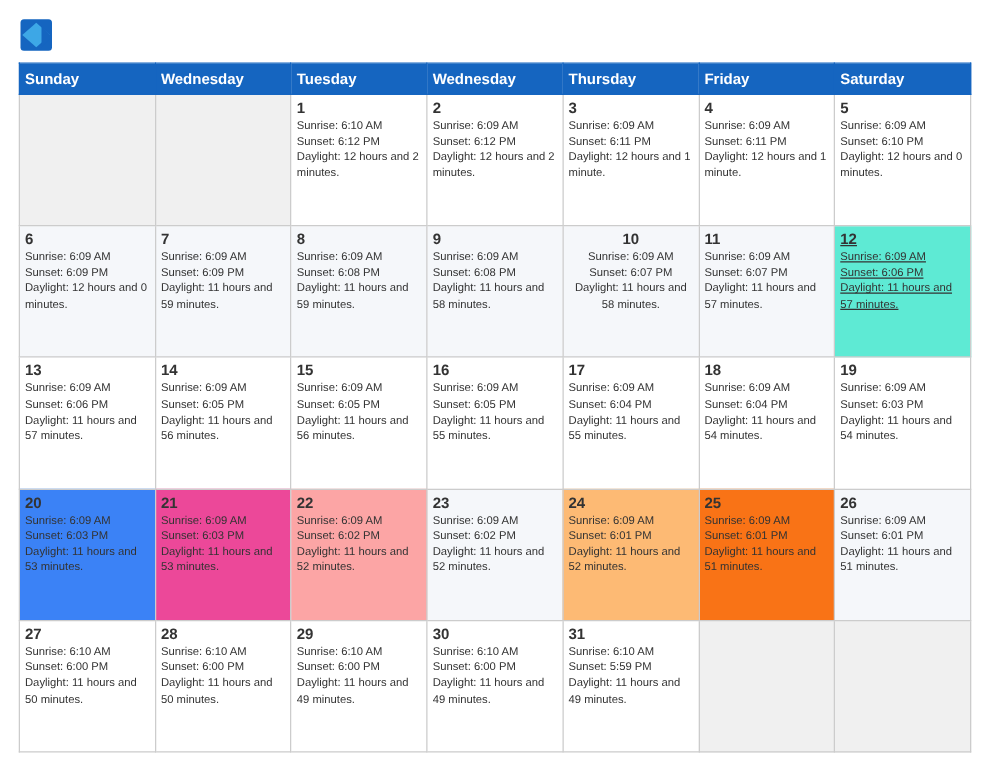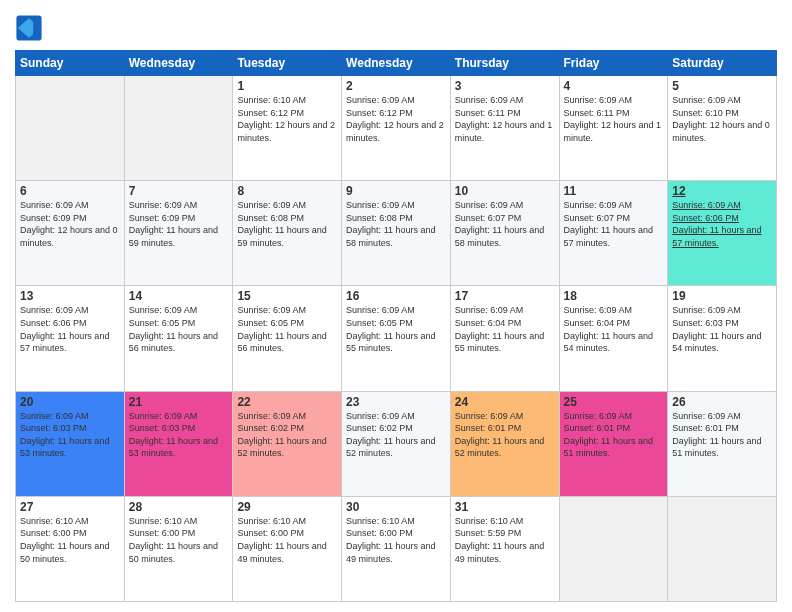--- a/index.html
+++ b/index.html
@@ -184,21 +184,21 @@
             <div class="day-info">Sunrise: 6:09 AM
 Sunset: 6:08 PM
 Daylight: 11 hours and 59 minutes.</div>
           </td>
           <td style="background: rgb(245, 247, 250);">
             <span class="day-num">9</span>
             <div class="day-info">Sunrise: 6:09 AM
 Sunset: 6:08 PM
 Daylight: 11 hours and 58 minutes.</div>
           </td>
-          <td style="background: rgb(245, 247, 250);">
+          <td style="background: rgb(245, 247, 250); text-align: center;">
             <span class="day-num">10</span>
             <div class="day-info">Sunrise: 6:09 AM
 Sunset: 6:07 PM
 Daylight: 11 hours and 58 minutes.</div>
           </td>
           <td style="background: rgb(245, 247, 250);">
             <span class="day-num">11</span>
             <div class="day-info">Sunrise: 6:09 AM
 Sunset: 6:07 PM
 Daylight: 11 hours and 57 minutes.</div>
@@ -278,21 +278,21 @@
             <div class="day-info">Sunrise: 6:09 AM
 Sunset: 6:02 PM
 Daylight: 11 hours and 52 minutes.</div>
           </td>
           <td style="background: #fdba74;">
             <span class="day-num">24</span>
             <div class="day-info">Sunrise: 6:09 AM
 Sunset: 6:01 PM
 Daylight: 11 hours and 52 minutes.</div>
           </td>
-          <td style="background: #ec4899;">
+          <td style="background: #f97316;">
             <span class="day-num">25</span>
             <div class="day-info">Sunrise: 6:09 AM
 Sunset: 6:01 PM
 Daylight: 11 hours and 51 minutes.</div>
           </td>
           <td style="background: rgb(245, 247, 250);">
             <span class="day-num">26</span>
             <div class="day-info">Sunrise: 6:09 AM
 Sunset: 6:01 PM
 Daylight: 11 hours and 51 minutes.</div>

